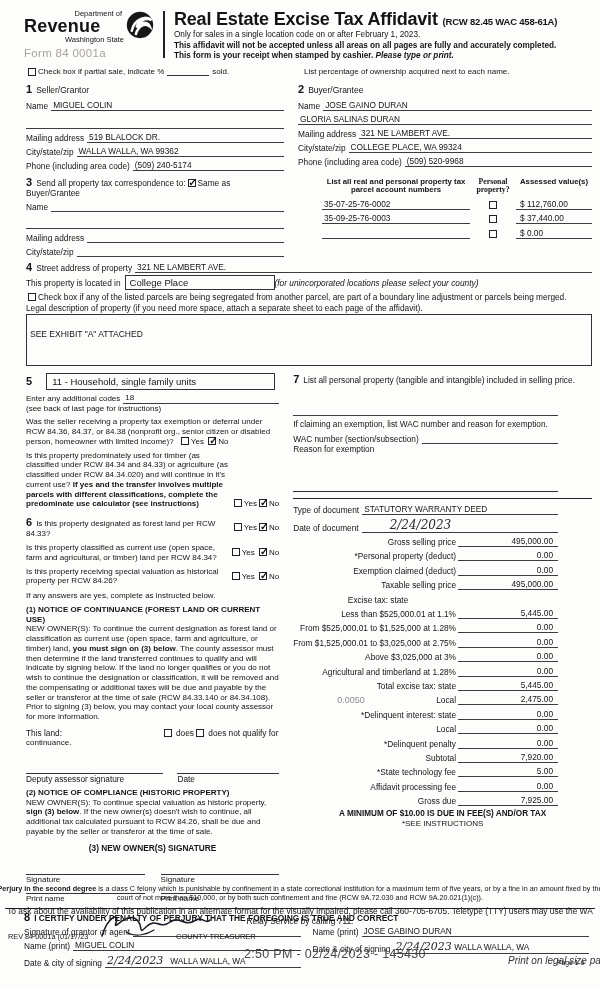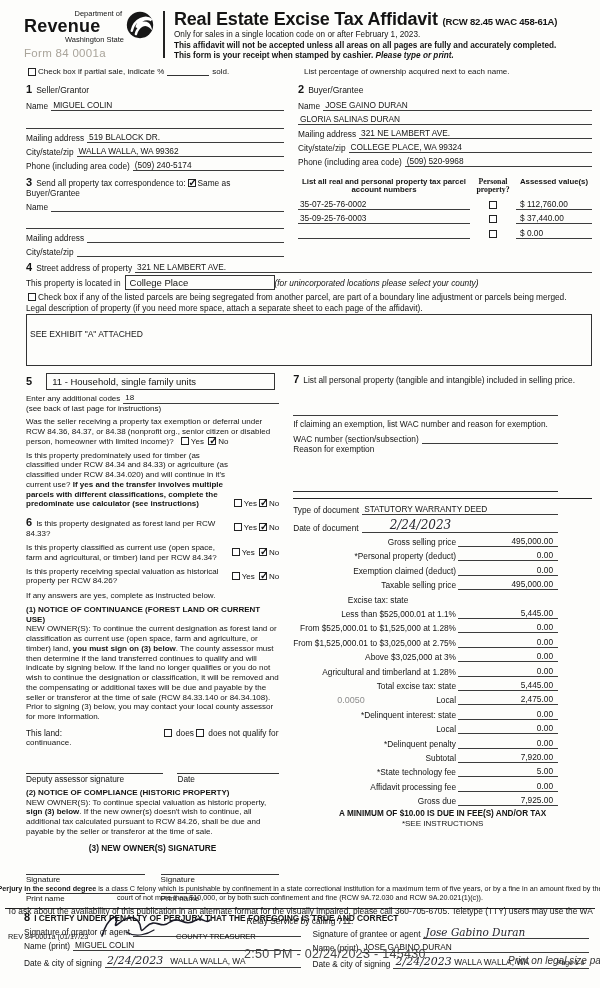--- a/index.html
+++ b/index.html
@@ -194,21 +194,21 @@
           <span class="lbl">City/state/zip</span>
           <span class="fill">COLLEGE PLACE, WA 99324</span>
         </div>
       <div class="frow">
           <span class="lbl">Phone (including area code)</span>
           <span class="fill">(509) 520-9968</span>
         </div>
     </div>
   </div>
 
-  <div class="cols" style="margin-top:4px;">
+  <div class="cols" style="margin-top:4px;gap:24px;">
     <div class="c-left">
       <div style="font-size:8.3px;"><span class="secnum">3</span><span>Send all property tax correspondence to:</span><span class="cb checked"></span><span>Same as Buyer/Grantee</span></div>
       <div class="frow">
           <span class="lbl">Name</span>
           <span class="fill"></span>
         </div>
       <div class="frow" style="margin-top:6px;">
           <span class="fill"></span>
         </div>
       <div class="frow">
@@ -467,24 +467,20 @@
             <span class="lbl">Name (print)</span>
             <span class="fill">MIGUEL COLIN</span>
           </div>
         <div class="frow">
             <span class="lbl">Date &amp; city of signing</span>
             <span class="fill"><span class="hand" style="font-size:11px;">2/24/2023</span>&nbsp;&nbsp;&nbsp;<span>WALLA WALLA, WA</span></span>
           </div>
       </div>
       <div class="ccol" style="padding-right:4px;">
         <div class="frow">
-            <span class="lbl">Signature of grantee or agent</span>
-            <span class="fill hand">Jose Gabino Duran</span>
-          </div>
-        <div class="frow">
             <span class="lbl">Name (print)</span>
             <span class="fill">JOSE GABINO DURAN</span>
           </div>
         <div class="frow">
             <span class="lbl">Date &amp; city of signing</span>
             <span class="fill"><span class="hand" style="font-size:11px;">2/24/2023</span>&nbsp;<span>WALLA WALLA, WA</span></span>
           </div>
       </div>
     </div>
   </div>

